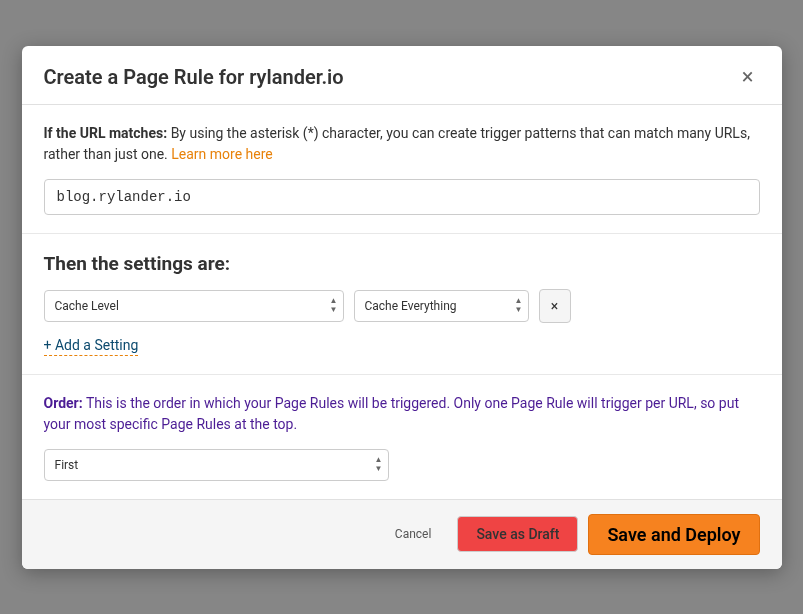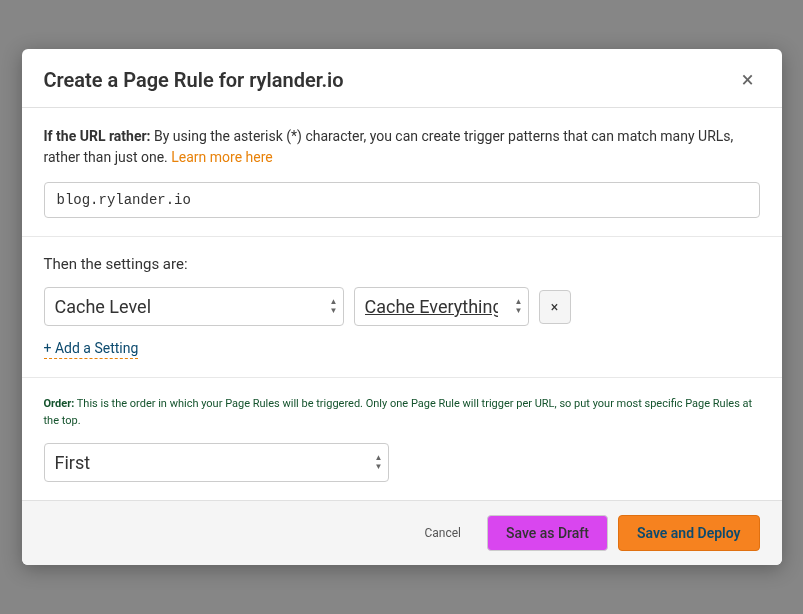--- a/index.html
+++ b/index.html
@@ -94,22 +94,22 @@
       outline: none;
       font-family: Liberation Mono, monospace;
     }
 
     .settings-section {
       padding: 18px 22px;
       border-bottom: 1px solid #e8e8e8;
     }
 
     .settings-title {
-      font-size: 15px;
-      font-weight: 400;
+      font-size: 19px;
+      font-weight: 700;
       margin-bottom: 14px;
       color: #333;
     }
 
     .settings-row {
       display: flex;
       align-items: center;
       gap: 10px;
       margin-bottom: 12px;
     }
@@ -119,21 +119,21 @@
       display: inline-flex;
       align-items: center;
     }
 
     .select-wrapper select {
       appearance: none;
       -webkit-appearance: none;
       padding: 8px 30px 8px 10px;
       border: 1px solid #ccc;
       border-radius: 4px;
-      font-size: 18px;
+      font-size: 12px;
       color: #333;
       background: #fff;
       cursor: pointer;
       outline: none;
     }
 
     .select-arrows {
       position: absolute;
       right: 6px;
       display: flex;
@@ -147,21 +147,20 @@
       color: #666;
       line-height: 1;
     }
 
     .select-lg select {
       width: 300px;
     }
 
     .select-md select {
       width: 175px;
-      text-decoration: underline;
     }
 
     .select-sm select {
       width: 345px;
     }
 
     .delete-btn {
       background: #f5f5f5;
       border: 1px solid #ccc;
       border-radius: 4px;
@@ -186,22 +185,22 @@
       text-decoration: none;
       display: inline-block;
       border-bottom: 1px dashed #e8820a;
     }
 
     .order-section {
       padding: 18px 22px;
     }
 
     .order-title {
-      font-size: 11px;
-      color: #14532d;
+      font-size: 14px;
+      color: #4c1d95;
       line-height: 1.5;
       margin-bottom: 14px;
     }
 
     .order-title strong {
       font-weight: 700;
     }
 
     .modal-footer {
       background: #f5f5f5;
@@ -217,56 +216,56 @@
       background: none;
       border: none;
       color: #555;
       cursor: pointer;
       font-size: 12px;
       padding: 8px 16px;
       border-radius: 4px;
     }
 
     .btn-draft {
-      background: #d946ef;
+      background: #ef4444;
       border: 1px solid #ccc;
       color: #333;
       cursor: pointer;
       font-size: 14px;
       padding: 9px 18px;
       border-radius: 4px;
       font-weight: 500;
     }
 
     .btn-deploy {
       background: #f6821f;
       border: 1px solid #e07010;
-      color: #0c4a6e;
-      cursor: pointer;
-      font-size: 14px;
+      color: #000000;
+      cursor: pointer;
+      font-size: 18px;
       padding: 9px 18px;
       border-radius: 4px;
       font-weight: 600;
       text-align: right;
     }
   </style>
 </head>
 <body>
 
 <div class="modal-overlay">
   <div class="modal">
 
     <div class="modal-header">
       <h2 class="modal-title">Create a Page Rule for rylander.io</h2>
       <button class="close-btn">×</button>
     </div>
 
     <div class="modal-section">
       <p class="section-desc">
-        <strong>If the URL rather:</strong>
+        <strong>If the URL matches:</strong>
         <span> By using the asterisk (*) character, you can create trigger patterns that can match many URLs, rather than just one. </span>
         <a href="#" class="learn-link">Learn more here</a>
       </p>
       <input type="text" class="url-input" value="blog.rylander.io" style="">
     </div>
 
     <div class="settings-section">
       <div class="settings-title">Then the settings are:</div>
       <div class="settings-row">
         <div class="select-wrapper select-lg">

